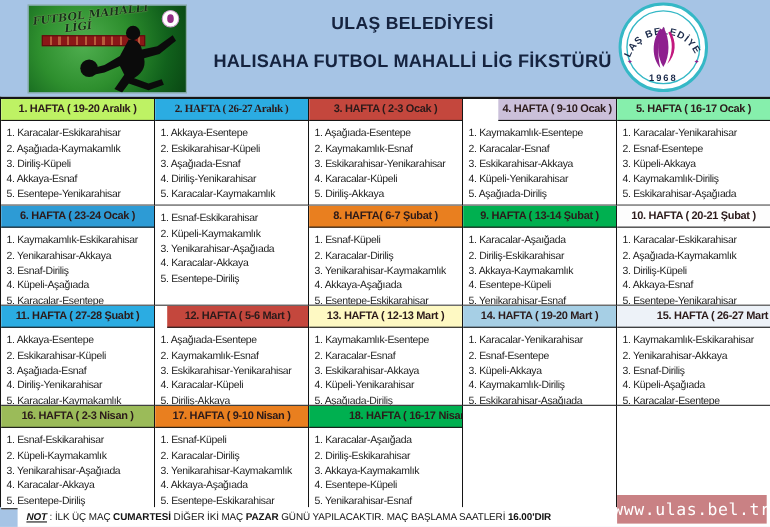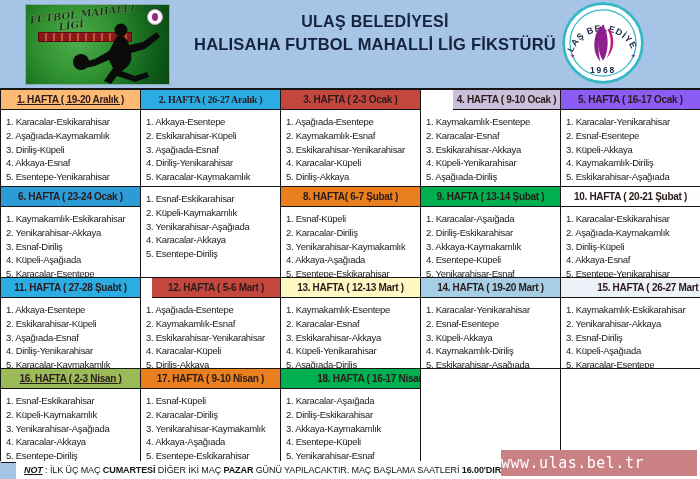--- a/index.html
+++ b/index.html
@@ -4,21 +4,21 @@
 <style>
   html,body{margin:0;padding:0;}
   body{font-family:"Liberation Sans",sans-serif;}
   #page{position:relative;width:700px;height:479px;background:#A6C4E5;overflow:hidden;}
 
   
   #top-band{position:absolute;top:0;left:0;width:700px;height:88px;background:#A6C4E5;}
 
   .title-wrap{position:absolute;left:150px;top:13px;width:450px;text-align:center;color:#15233F;}
   .title-line1{font-size:16px;font-weight:bold;letter-spacing:.3px;}
-  .title-line2{font-size:16.5px;font-weight:bold;letter-spacing:.2px;margin-top:4px;}
+  .title-line2{font-size:16.5px;font-weight:bold;letter-spacing:.2px;margin-top:16px;}
 
   
   .league-logo{position:absolute;left:25px;top:4px;width:143px;height:79px;
     background:radial-gradient(circle at 35% 45%, #4fae4f 0%, #2e8f2e 40%, #11611c 75%, #0a4713 100%);
     border:1px solid #8aa;overflow:hidden;}
   .logo-script{position:absolute;left:4px;top:2px;width:100%;transform:rotate(-7deg);
     font-family:"DejaVu Serif",serif;font-style:italic;font-weight:bold;color:#16321a;
     font-size:10px;line-height:10px;text-shadow:0 0 1px #bde08a;}
   .logo-script .l2{margin-left:28px;}
   .logo-banner{position:absolute;left:12px;top:27px;width:92px;height:8px;background:#8B1717;
@@ -44,22 +44,22 @@
   .week-body{flex:1;padding:5px 2px 0 5px;}
   .match-line{font-size:9.5px;line-height:13.8px;color:#1c1c1c;white-space:nowrap;letter-spacing:-0.3px;}
   .empty-cell{border-right:1px solid #151515;border-bottom:1px solid #151515;box-sizing:border-box;background:#fff;}
 
   
   #footer-band{position:absolute;top:461px;left:16px;width:696px;height:18px;background:#fff;}
   #footer-note{padding:4px 0 0 8px;font-size:9px;color:#141414;letter-spacing:-0.1px;white-space:nowrap;}
   #footer-note .seg-bold{font-weight:bold;}
   #footer-note .seg-u{text-decoration:underline;font-style:italic;}
 
-  #watermark{position:absolute;right:3px;bottom:3px;width:196px;height:26px;
-    display:flex;align-items:center;
+  #watermark{position:absolute;right:3px;bottom:3px;width:136px;height:26px;
+    display:flex;align-items:center;justify-content:center;
     font-family:"DejaVu Sans Mono",monospace;font-size:15px;letter-spacing:0.5px;}
 </style>
 </head>
 <body>
 
 <div id="page">
 
   <div id="top-band">
 
     <div class="league-logo">
@@ -98,21 +98,21 @@
         <path d="M47,28 C38,40 38,58 47,68 C44,55 44,40 50,30 Z" fill="#8E1F8E"></path>
         <path d="M50,26 C43,38 43,56 50,67 C57,56 57,38 50,26 Z" fill="#8E1F8E"></path>
         <path d="M57,31 C64,41 63,55 54,64 C60,53 60,40 55,32 Z" fill="#C2187E"></path>
       </g>
       <text x="50" y="81" text-anchor="middle" font-family="Liberation Sans, sans-serif" font-size="9.5" font-weight="bold" fill="#1B2A4A" letter-spacing="2">1968</text>
     </svg>
   </div>
 
   <div id="fixture-grid">
       <div class="week-cell">
-        <div class="week-header" style="background: #fdba74; text-decoration: underline;">1. HAFTA ( 19-20 Aralık )</div>
+        <div class="week-header" style="background: #bef264;">1. HAFTA ( 19-20 Aralık )</div>
         <div class="week-body">
           <div class="match-line">1. Karacalar-Eskikarahisar</div>
           <div class="match-line">2. Aşağıada-Kaymakamlık</div>
           <div class="match-line">3. Diriliş-Küpeli</div>
           <div class="match-line">4. Akkaya-Esnaf</div>
           <div class="match-line">5. Esentepe-Yenikarahisar</div>
         </div>
       </div>
       <div class="week-cell">
         <div class="week-header" style="background: rgb(43, 172, 226); font-family: Liberation Serif, serif;">2. HAFTA ( 26-27 Aralık )</div>
@@ -138,21 +138,21 @@
         <div class="week-header" style="background: rgb(203, 192, 218); margin-left: 32px;">4. HAFTA ( 9-10 Ocak )</div>
         <div class="week-body">
           <div class="match-line">1. Kaymakamlık-Esentepe</div>
           <div class="match-line">2. Karacalar-Esnaf</div>
           <div class="match-line">3. Eskikarahisar-Akkaya</div>
           <div class="match-line">4. Küpeli-Yenikarahisar</div>
           <div class="match-line">5. Aşağıada-Diriliş</div>
         </div>
       </div>
       <div class="week-cell">
-        <div class="week-header" style="background: #8b5cf6;">5. HAFTA ( 16-17 Ocak )</div>
+        <div class="week-header" style="background: #86efac;">5. HAFTA ( 16-17 Ocak )</div>
         <div class="week-body">
           <div class="match-line">1. Karacalar-Yenikarahisar</div>
           <div class="match-line">2. Esnaf-Esentepe</div>
           <div class="match-line">3. Küpeli-Akkaya</div>
           <div class="match-line">4. Kaymakamlık-Diriliş</div>
           <div class="match-line">5. Eskikarahisar-Aşağıada</div>
         </div>
       </div>
       <div class="week-cell">
         <div class="week-header" style="background: rgb(45, 155, 213);">6. HAFTA ( 23-24 Ocak )</div>
@@ -247,21 +247,21 @@
         <div class="week-header" style="background: rgb(237, 242, 248); padding-left: 40px;">15. HAFTA ( 26-27 Mart )</div>
         <div class="week-body">
           <div class="match-line">1. Kaymakamlık-Eskikarahisar</div>
           <div class="match-line">2. Yenikarahisar-Akkaya</div>
           <div class="match-line">3. Esnaf-Diriliş</div>
           <div class="match-line">4. Küpeli-Aşağıada</div>
           <div class="match-line">5. Karacalar-Esentepe</div>
         </div>
       </div>
       <div class="week-cell">
-        <div class="week-header" style="background: rgb(155, 187, 89); text-decoration: underline;">16. HAFTA ( 2-3 Nisan )</div>
+        <div class="week-header" style="background: rgb(155, 187, 89);">16. HAFTA ( 2-3 Nisan )</div>
         <div class="week-body">
           <div class="match-line">1. Esnaf-Eskikarahisar</div>
           <div class="match-line">2. Küpeli-Kaymakamlık</div>
           <div class="match-line">3. Yenikarahisar-Aşağıada</div>
           <div class="match-line">4. Karacalar-Akkaya</div>
           <div class="match-line">5. Esentepe-Diriliş</div>
         </div>
       </div>
       <div class="week-cell">
         <div class="week-header" style="background: rgb(233, 127, 31);">17. HAFTA ( 9-10 Nisan )</div>

